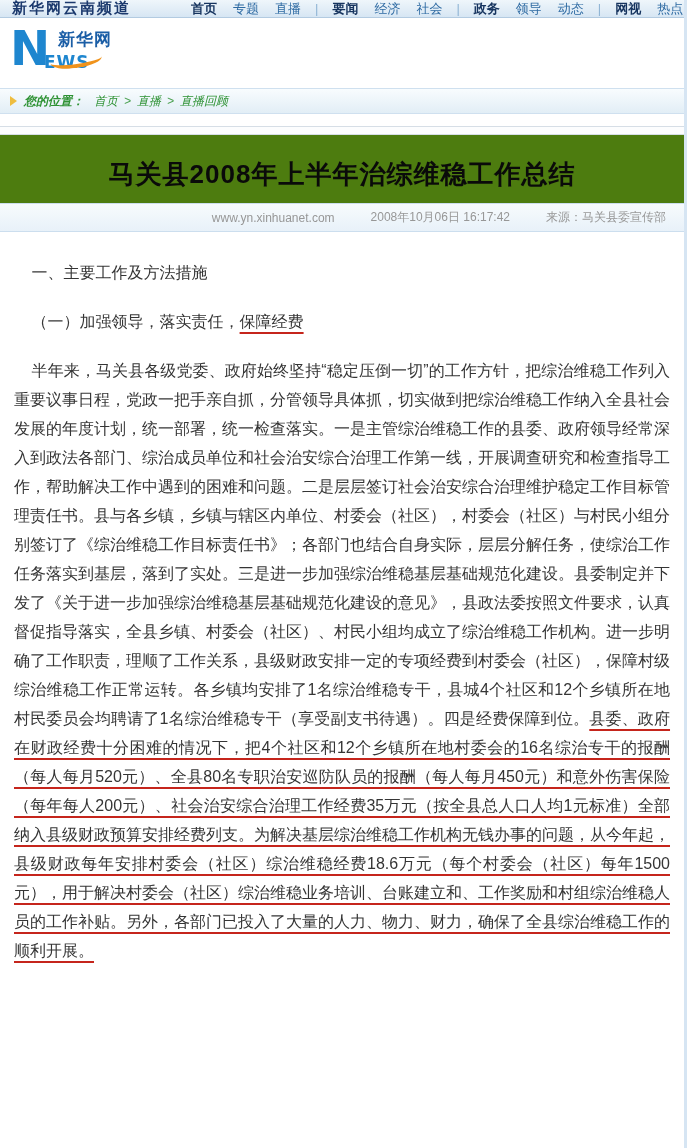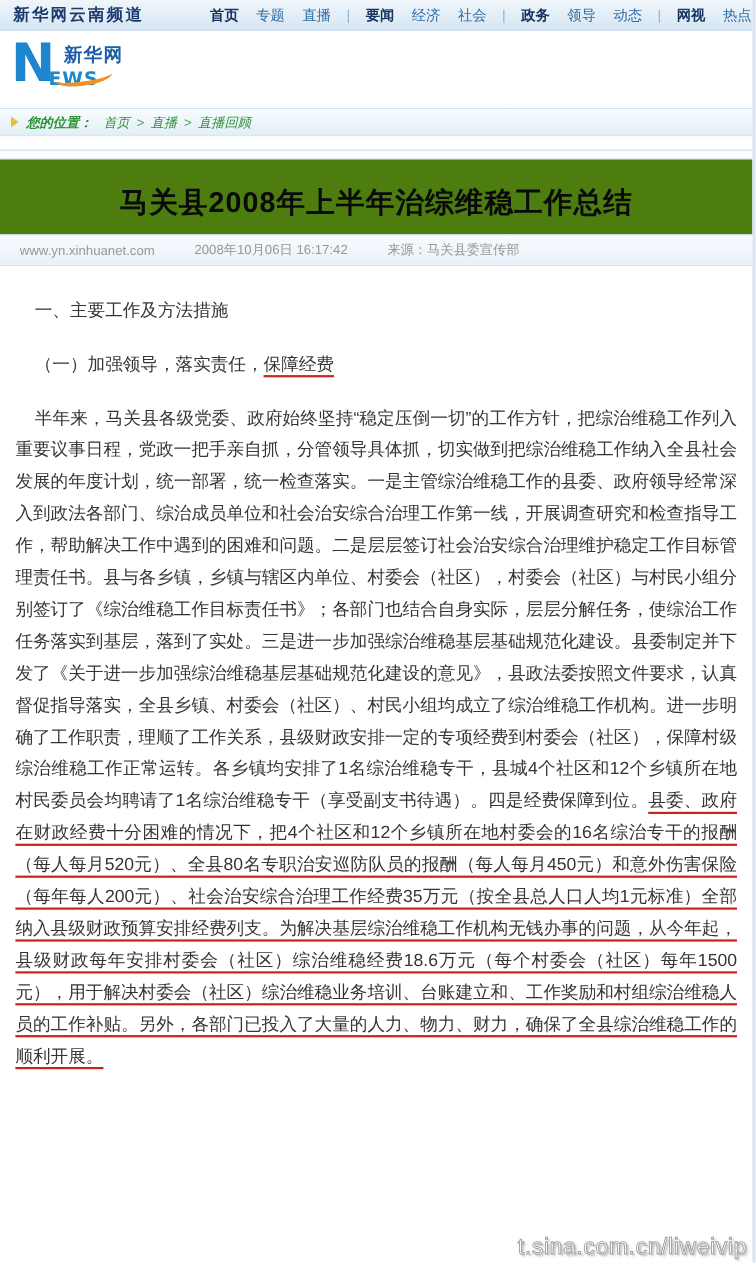--- a/index.html
+++ b/index.html
@@ -5,21 +5,21 @@
   * { box-sizing: border-box; }
   html,body { margin:0; padding:0; background:#fff; }
   .page {
     width:687px; height:1148px; position:relative; overflow:hidden;
     background:#fff; border-right:3px solid #d6e5f3;
     font-family:"Liberation Sans","DejaVu Sans",sans-serif;
   }
 
   
   .topnav {
-    height:28px; display:flex; align-items:center; padding:0 12px;
+    height:18px; display:flex; align-items:center; padding:0 12px;
     background:linear-gradient(#eff6fb,#d7e6f3);
     border-bottom:1px solid #b3cbe1; white-space:nowrap;
   }
   .brand { font-size:15px; font-weight:bold; color:#1c3a6e; letter-spacing:2px; text-decoration:none; }
   .nav-links { margin-left:52px; display:flex; align-items:center; font-size:13px; }
   .nl { color:#2f6ba3; text-decoration:none; margin:0 8px; }
   .nl.b { font-weight:bold; color:#16345f; }
   .nsep { color:#8fb4d4; margin:0 6px; }
 
   
@@ -43,21 +43,21 @@
   .bc-link { color:#2e9234; text-decoration:none; margin:0 4px; }
   .bc-sep { color:#4aa050; margin:0 2px; }
 
   .spacer { height:12px; background:#fff; }
   .thin-band { height:9px; background:#fcfdfe; border-top:1px solid #d6dee6; border-bottom:1px solid #d6dee6; }
 
   
   .title-wrap { padding:24px 10px 14px; text-align:center; background:#4d7c0f; }
   .article-title { font-size:26px; line-height:30px; font-weight:bold; color:#0a0a0a; letter-spacing:1px; margin:0; }
   .meta-bar {
-    height:29px; display:flex; justify-content:flex-start; align-items:center;
+    height:29px; display:flex; justify-content:flex-end; align-items:center;
     background:linear-gradient(#f7fbfd,#e8f1f9);
     border-top:1px solid #ccdeee; border-bottom:1px solid #ccdeee;
     font-size:12px; color:#979797;
   }
   .meta-item { margin:0 18px; }
 
   
   .body-text { padding:26px 14px 0; font-size:16px; line-height:29px; color:#353535; text-align:justify; }
   .para { margin:0 0 20px; text-indent:1.1em; }
   .ru { text-decoration:underline; text-decoration-color:#c5251c; text-decoration-thickness:2px; text-underline-offset:5px; }
@@ -132,15 +132,14 @@
       <span>一、主要工作及方法措施</span>
     </p>
     <p class="para">
       <span>（一）加强领导，落实责任，</span><span class="ru">保障经费</span>
     </p>
     <p class="para">
       <span>半年来，马关县各级党委、政府始终坚持“稳定压倒一切”的工作方针，把综治维稳工作列入重要议事日程，党政一把手亲自抓，分管领导具体抓，切实做到把综治维稳工作纳入全县社会发展的年度计划，统一部署，统一检查落实。一是主管综治维稳工作的县委、政府领导经常深入到政法各部门、综治成员单位和社会治安综合治理工作第一线，开展调查研究和检查指导工作，帮助解决工作中遇到的困难和问题。二是层层签订社会治安综合治理维护稳定工作目标管理责任书。县与各乡镇，乡镇与辖区内单位、村委会（社区），村委会（社区）与村民小组分别签订了《综治维稳工作目标责任书》；各部门也结合自身实际，层层分解任务，使综治工作任务落实到基层，落到了实处。三是进一步加强综治维稳基层基础规范化建设。县委制定并下发了《关于进一步加强综治维稳基层基础规范化建设的意见》，县政法委按照文件要求，认真督促指导落实，全县乡镇、村委会（社区）、村民小组均成立了综治维稳工作机构。进一步明确了工作职责，理顺了工作关系，县级财政安排一定的专项经费到村委会（社区），保障村级综治维稳工作正常运转。各乡镇均安排了1名综治维稳专干，县城4个社区和12个乡镇所在地村民委员会均聘请了1名综治维稳专干（享受副支书待遇）。四是经费保障到位。</span><span class="ru">县委、政府在财政经费十分困难的情况下，把4个社区和12个乡镇所在地村委会的16名综治专干的报酬（每人每月520元）、全县80名专职治安巡防队员的报酬（每人每月450元）和意外伤害保险（每年每人200元）、社会治安综合治理工作经费35万元（按全县总人口人均1元标准）全部纳入县级财政预算安排经费列支。为解决基层综治维稳工作机构无钱办事的问题，从今年起，县级财政每年安排村委会（社区）综治维稳经费18.6万元（每个村委会（社区）每年1500元），用于解决村委会（社区）综治维稳业务培训、台账建立和、工作奖励和村组综治维稳人员的工作补贴。另外，各部门已投入了大量的人力、物力、财力，确保了全县综治维稳工作的顺利开展。</span>
     </p>
   </div>
 
-  <div class="watermark">t.sina.com.cn/liweivip</div>
 
 </div>
 
 </body></html>

